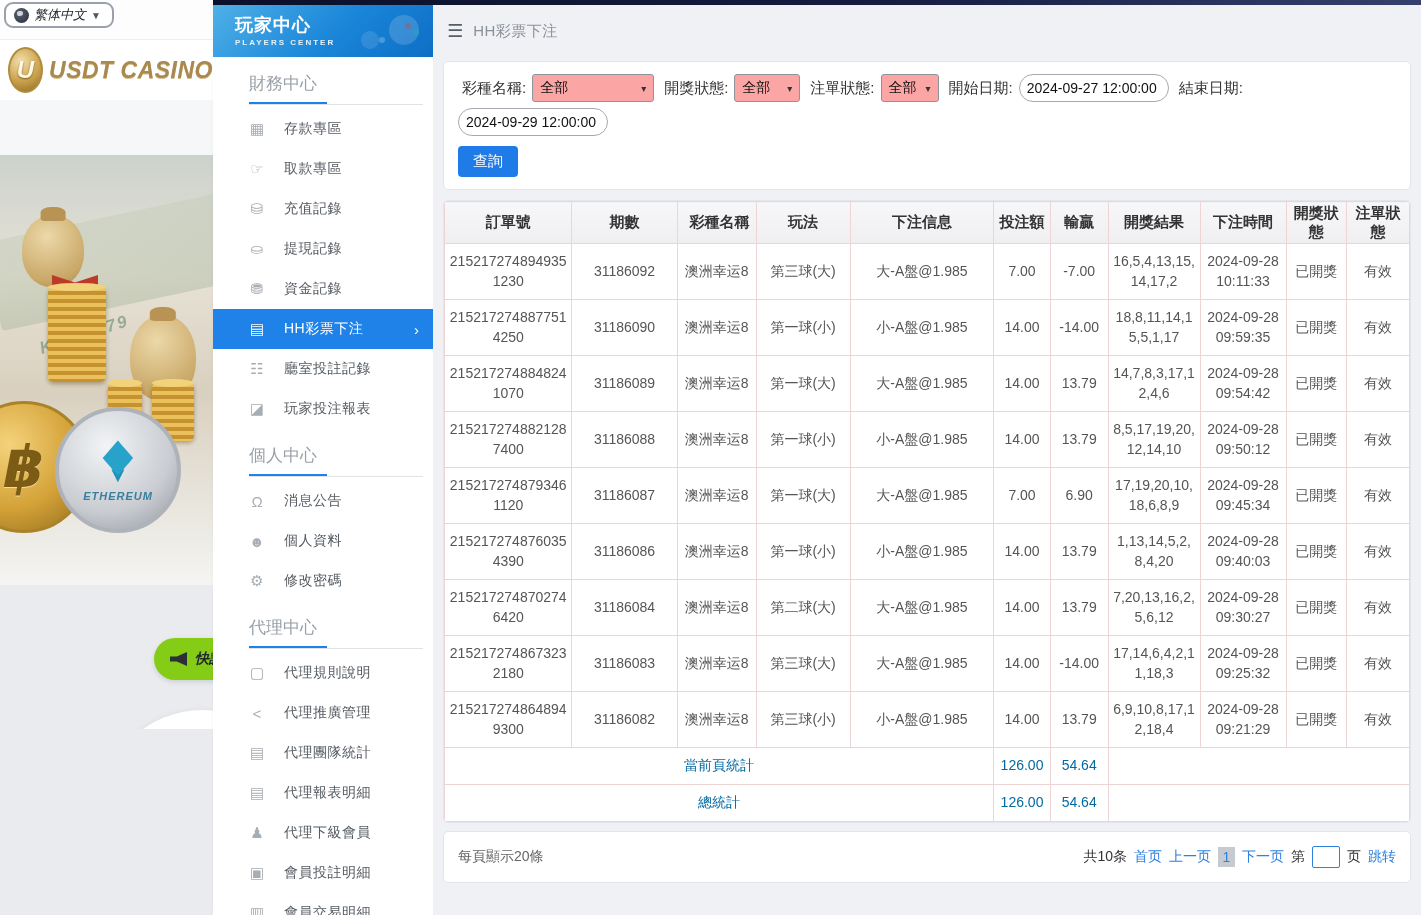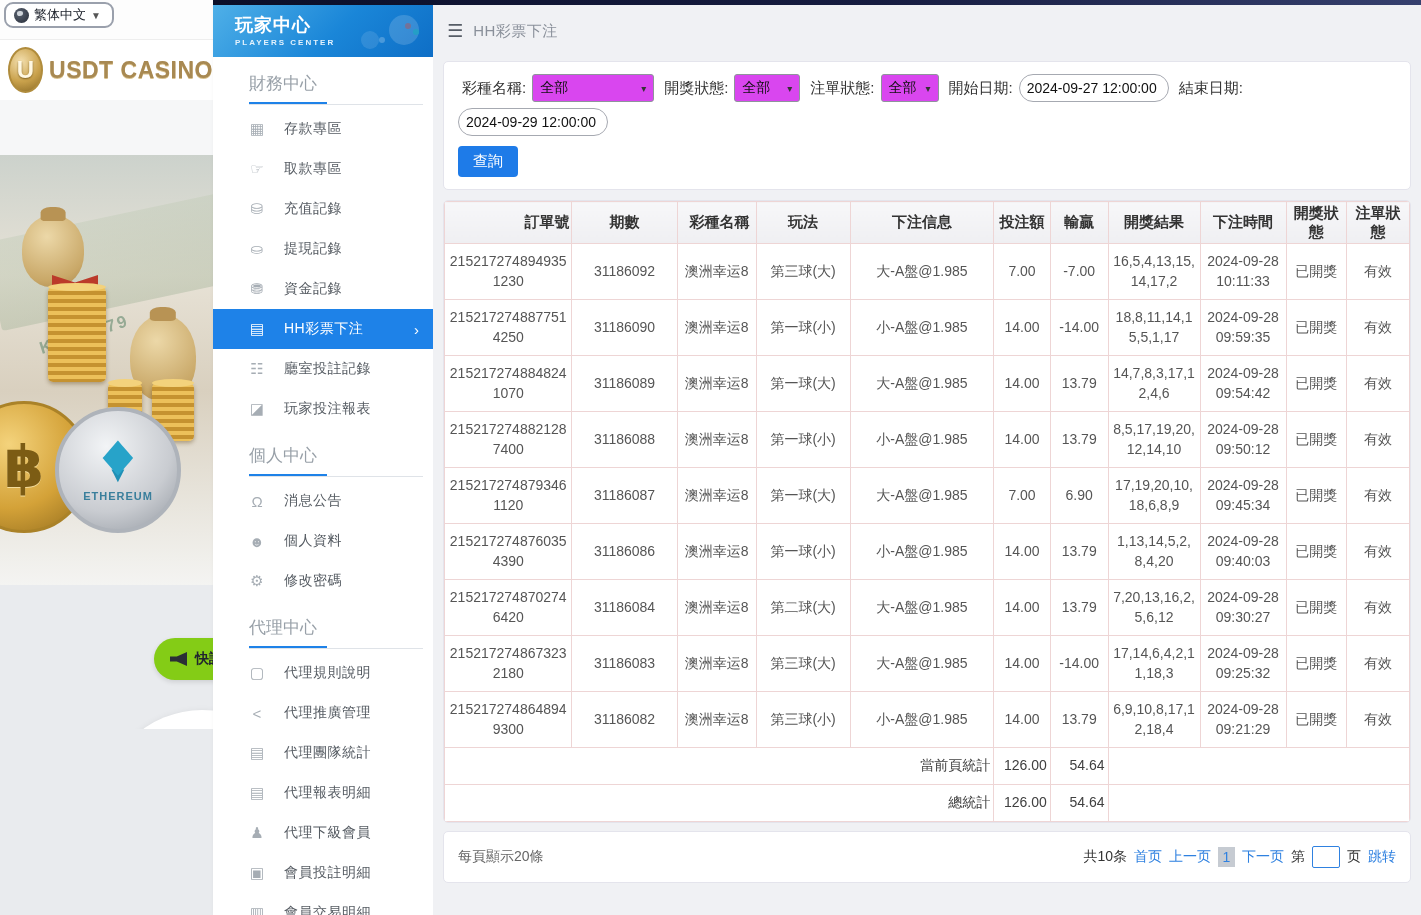--- a/index.html
+++ b/index.html
@@ -1,20 +1,20 @@
 <!DOCTYPE html>
 <html><head>
 <meta charset="utf-8">
 <style>
   * { margin:0; padding:0; box-sizing:border-box; }
   html,body { width:1421px; height:915px; overflow:hidden; }
   body { font-family:"Liberation Sans","DejaVu Sans",sans-serif; background:#e9ebee; position:relative; }
 
   
-  .left-col { position:absolute; left:0; top:0; width:213px; height:729px; overflow:hidden; background:#e9ebee; }
+  .left-col { position:absolute; left:0; top:0; width:213px; height:729px; overflow:hidden; background:#e9ebee;font-style:italic; }
   .lc-top { position:absolute; left:0; top:0; width:213px; height:40px; background:#fdfdfd; border-bottom:1px solid #eee; }
   .lang-pill { position:absolute; left:4px; top:2px; height:26px; min-width:110px; border:2px solid #9aa0ac; border-radius:9px; background:#fff; display:flex; align-items:center; gap:5px; padding:0 8px; cursor:pointer; }
   .globe-icon { width:15px; height:15px; border-radius:50%; background:radial-gradient(circle at 35% 35%, #5a6270, #262c38); position:relative; }
   .globe-icon::after { content:""; position:absolute; left:3px; top:3px; width:6px; height:5px; background:#cfd4da; border-radius:50% 40% 60% 50%; }
   .lang-label { font-size:13px; color:#20252e; }
   .lang-caret { font-size:10px; color:#555; }
   .lc-brand { position:absolute; left:0; top:40px; width:213px; height:60px; background:#fff; display:flex; align-items:center; gap:6px; padding-left:8px; }
   .brand-coin { width:46px; height:46px; border-radius:50%; background:radial-gradient(circle at 35% 30%, #f3dfae, #caa24c 55%, #8a6a25); border:2px solid #b08c3c; color:#fff8e2; display:flex; align-items:center; justify-content:center; font-size:24px; font-weight:bold; text-shadow:0 1px 2px #7a5c1d; }
   .brand-text { font-size:23px; font-weight:800; letter-spacing:.5px; color:#a88952; text-shadow:0 1px 0 #d9c18c; white-space:nowrap; }
   .lc-gap { position:absolute; left:0; top:100px; width:213px; height:55px; background:#f6f7f8; }
@@ -78,36 +78,36 @@
   
   .main { position:absolute; left:433px; right:0; top:5px; bottom:0; background:#f0f1f4; overflow:hidden; }
   .main-header { height:52px; display:flex; align-items:center; gap:10px; padding-left:14px; }
   .burger { font-size:18px; color:#565d66; cursor:pointer; }
   .mh-title { font-size:15px; color:#8a909a; letter-spacing:.5px; }
   .content { padding:4px 10px 0 10px; }
   .card { background:#fff; border:1px solid #e4e4ec; border-radius:5px; }
   .filter-card { padding:12px 14px 12px 14px; }
   .filter-row { display:flex; align-items:center; flex-wrap:wrap; gap:6px; font-size:15px; color:#333; }
   .flabel { margin-left:4px; }
-  .fselect { display:inline-flex; align-items:center; justify-content:space-between; border:1px solid #8f939c; border-radius:3px; height:28px; padding:0 7px; background:#d946ef; font-size:14px; color:#111; cursor:pointer; }
+  .fselect { display:inline-flex; align-items:center; justify-content:space-between; border:1px solid #8f939c; border-radius:3px; height:28px; padding:0 7px; background:#fca5a5; font-size:14px; color:#111; cursor:pointer; }
   .fs-lottery { width:122px; } .fs-draw { width:66px; } .fs-order { width:58px; }
   .fs-caret { font-size:10px; color:#333; margin-left:6px; }
   .finput { border:1px solid #a6a9b1; border-radius:14px; height:28px; width:150px; font-size:14px; color:#111; padding:0 7px; font-family:inherit; }
   .btn-row { margin-top:10px; }
   .search-btn { background:#1E7BE8; color:#fff; border:none; border-radius:4px; height:31px; padding:0 15px; font-size:15px; cursor:pointer; font-family:inherit; }
 
   
   .table-card { margin-top:10px; overflow:hidden; }
   table { width:100%; border-collapse:collapse; table-layout:fixed; }
   th, td { border:1px solid #eed5d5; text-align:center; vertical-align:middle; }
   thead th { background:linear-gradient(#f7f7f9,#efeff2); font-size:15px; font-weight:bold; color:#333; height:42px; padding:0 2px; }
   tbody td { font-size:14px; color:#555; padding:4px 3px; word-break:break-all; line-height:1.4; }
   .data-row td { height:56px; }
-  .summary-row td { height:37px; font-size:14px; color:#404040;text-align:right; }
-  th:nth-child(1){width:126px;text-align:right;} th:nth-child(2){width:104px;} th:nth-child(3){width:78px;padding-left:8px;}
+  .summary-row td { height:37px; font-size:14px; color:#0369a1; }
+  th:nth-child(1){width:126px;} th:nth-child(2){width:104px;} th:nth-child(3){width:78px;padding-left:8px;}
   th:nth-child(4){width:93px;} th:nth-child(5){width:142px;} th:nth-child(6){width:56px;}
   th:nth-child(7){width:57px;} th:nth-child(8){width:91px;} th:nth-child(9){width:85px;}
   th:nth-child(10){width:60px;} th:nth-child(11){width:62px;}
 
   
   .footer-card { margin-top:8px; height:52px; display:flex; align-items:center; justify-content:space-between; padding:0 14px; }
   .page-size { font-size:14px; color:#666; }
   .pagination { display:flex; align-items:center; gap:7px; font-size:14px; }
   .pg-total, .pg-text { color:#333; }
   .pg-link { color:#2F81E0; cursor:pointer; }

